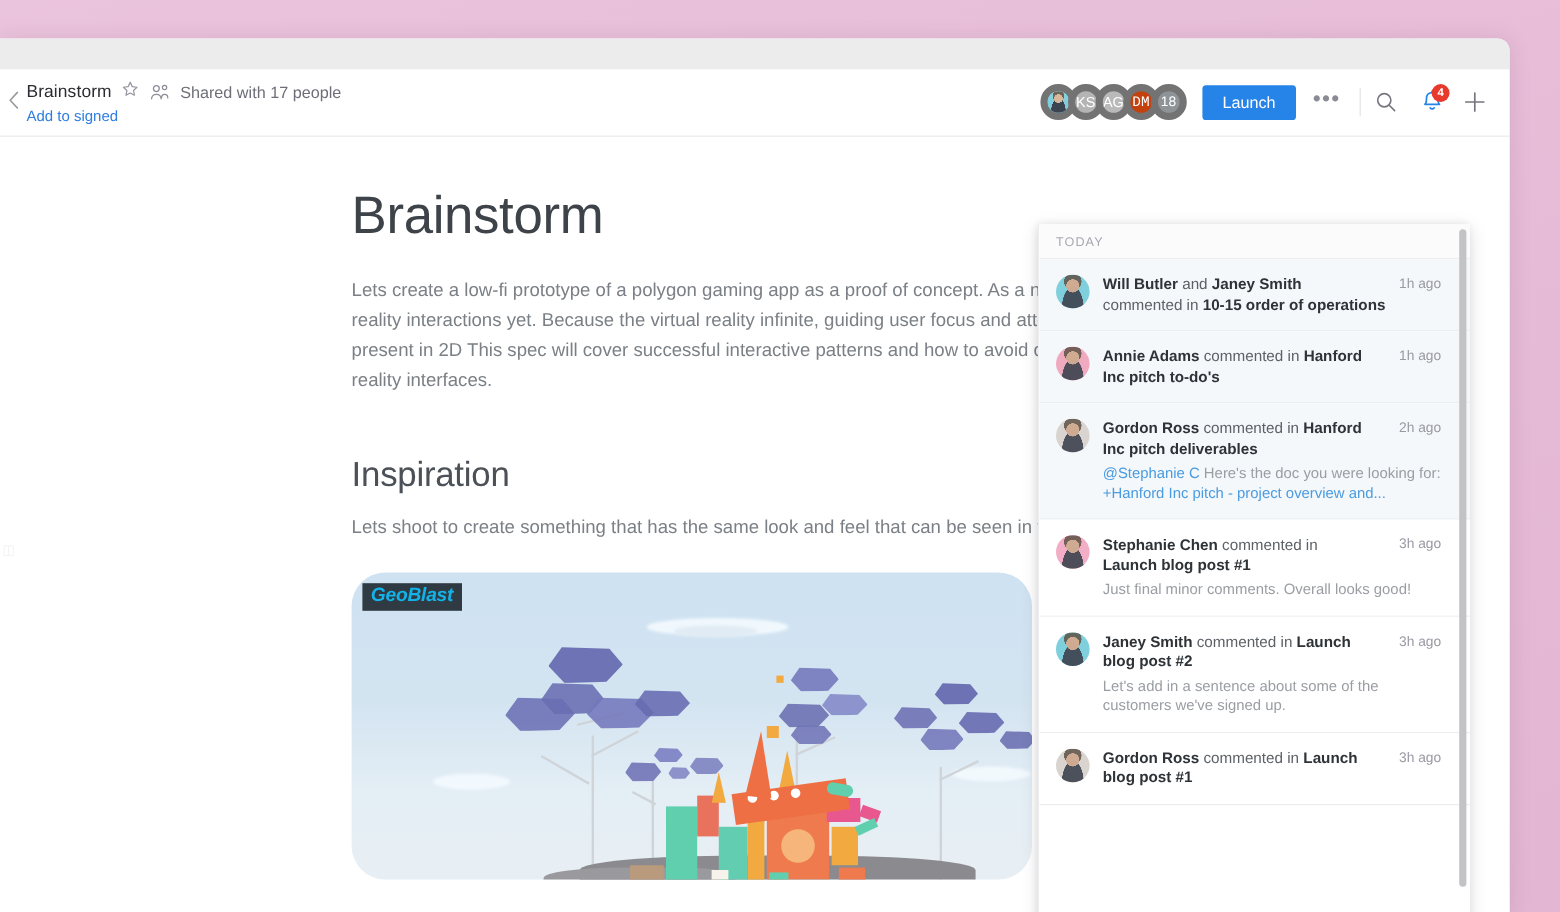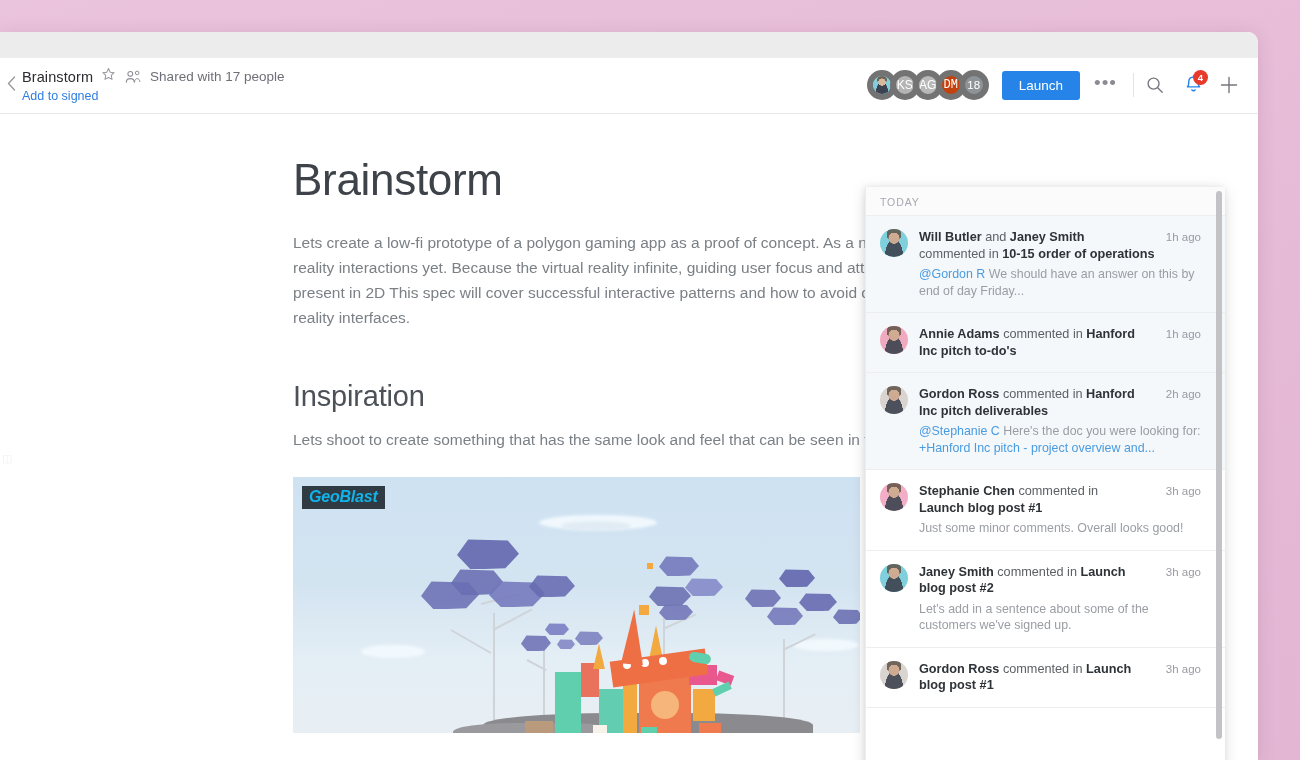--- a/index.html
+++ b/index.html
@@ -135,20 +135,21 @@
     margin-top: 50px; letter-spacing: -.2px;
   }
   #doc-p2 { margin-top: 14px; }
 
   
   #media-embed {
     margin-top: 25px;
     width: 567px; height: 256px;
     position: relative; overflow: hidden;
     background: linear-gradient(#cfe2f2 0%, #d3e4f1 42%, #e4eef5 72%, #e8eff4 100%);
+    border-radius: 28px;
   }
   .cloud {
     position: absolute; background: #f4fbff; border-radius: 50%;
     filter: blur(1.4px); opacity: .9;
   }
   .tree { position: absolute; }
   .trunk { position: absolute; background: #cfd4d9; width: 2px; }
   .branch { position: absolute; background: #cfd4d9; height: 2px; transform-origin: left center; }
   .leaf {
     position: absolute; background: #6b6fb4;
@@ -399,21 +400,20 @@
 
       <div id="notif-scroll">
         <div id="notif-day-label">TODAY</div>
         <div id="notif-list">
             <div class="notif-item unread">
               <div class="n-avatar" style="background: rgb(127, 207, 220);">
                 <span style="position:absolute;inset:0;background:radial-gradient(circle at 50% 33%, rgba(212,175,148,.95) 0 23%, transparent 24%),radial-gradient(ellipse at 50% 104%, rgba(60,66,78,.9) 0 46%, transparent 47%),radial-gradient(circle at 50% 20%, rgba(94,82,70,.85) 0 27%, transparent 28%)"></span>
               </div>
               <div class="n-body">
                 <div class="n-line1"><span class="n-time">1h ago</span><b>Will Butler</b> and <b>Janey Smith</b> commented in <b>10-15 order of operations</b></div>
-                <div class="n-snippet"><span class="n-mention">@Gordon R</span> We should have an answer on this by end of day Friday...</div>
               </div>
             </div>
             <div class="notif-item unread">
               <div class="n-avatar" style="background: rgb(240, 170, 192);">
                 <span style="position:absolute;inset:0;background:radial-gradient(circle at 50% 33%, rgba(212,175,148,.95) 0 23%, transparent 24%),radial-gradient(ellipse at 50% 104%, rgba(60,66,78,.9) 0 46%, transparent 47%),radial-gradient(circle at 50% 20%, rgba(94,82,70,.85) 0 27%, transparent 28%)"></span>
               </div>
               <div class="n-body">
                 <div class="n-line1"><span class="n-time">1h ago</span><b>Annie Adams</b> commented in <b>Hanford Inc pitch to-do's</b></div>
               </div>
             </div>
@@ -425,21 +425,21 @@
                 <div class="n-line1"><span class="n-time">2h ago</span><b>Gordon Ross</b> commented in <b>Hanford Inc pitch deliverables</b></div>
                 <div class="n-snippet"><span class="n-mention">@Stephanie C</span> Here's the doc you were looking for: <span class="n-link">+Hanford Inc pitch - project overview and...</span></div>
               </div>
             </div>
             <div class="notif-item read">
               <div class="n-avatar" style="background: rgb(242, 174, 198);">
                 <span style="position:absolute;inset:0;background:radial-gradient(circle at 50% 33%, rgba(212,175,148,.95) 0 23%, transparent 24%),radial-gradient(ellipse at 50% 104%, rgba(60,66,78,.9) 0 46%, transparent 47%),radial-gradient(circle at 50% 20%, rgba(94,82,70,.85) 0 27%, transparent 28%)"></span>
               </div>
               <div class="n-body">
                 <div class="n-line1"><span class="n-time">3h ago</span><b>Stephanie Chen</b> commented in <b>Launch blog post #1</b></div>
-                <div class="n-snippet">Just some minor comments. Overall looks good!</div>
+                <div class="n-snippet">Just final minor comments. Overall looks good!</div>
               </div>
             </div>
             <div class="notif-item read">
               <div class="n-avatar" style="background: rgb(127, 207, 220);">
                 <span style="position:absolute;inset:0;background:radial-gradient(circle at 50% 33%, rgba(212,175,148,.95) 0 23%, transparent 24%),radial-gradient(ellipse at 50% 104%, rgba(60,66,78,.9) 0 46%, transparent 47%),radial-gradient(circle at 50% 20%, rgba(94,82,70,.85) 0 27%, transparent 28%)"></span>
               </div>
               <div class="n-body">
                 <div class="n-line1"><span class="n-time">3h ago</span><b>Janey Smith</b> commented in <b>Launch blog post #2</b></div>
                 <div class="n-snippet">Let's add in a sentence about some of the customers we've signed up.</div>
               </div>

